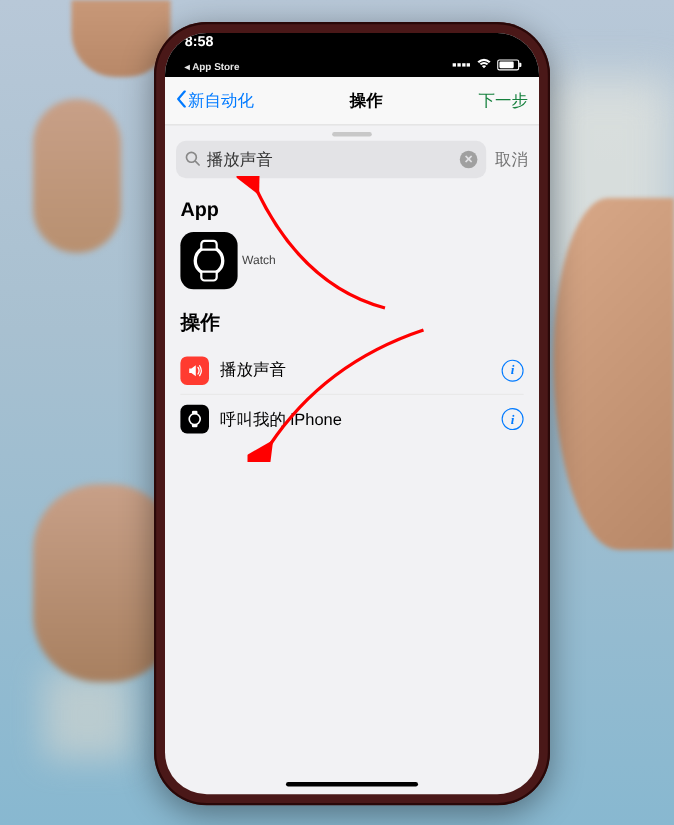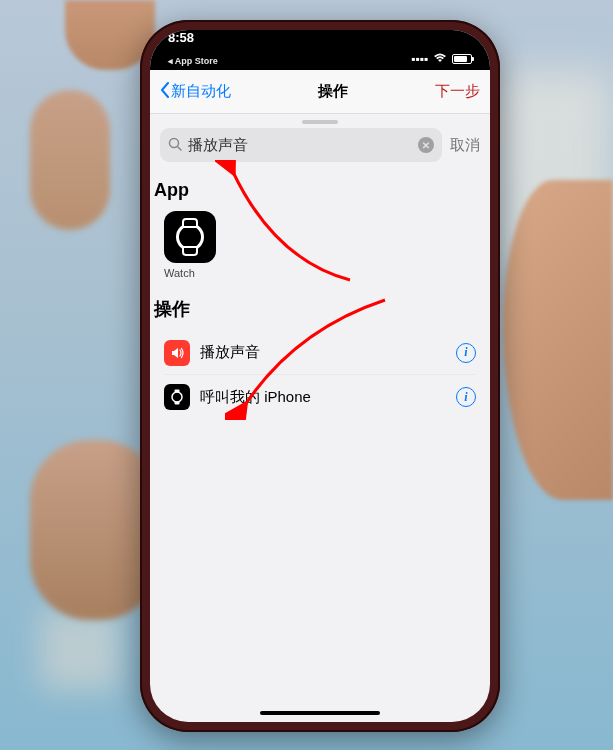--- a/index.html
+++ b/index.html
@@ -136,21 +136,21 @@
     padding: 0 10px;
     font-size: 15px;
   }
   .nav-back {
     color: #007aff;
     display: flex;
     align-items: flex-start;
     gap: 1px;
   }
   .nav-title { font-weight: 600; color: #000; }
-  .nav-next { color: #b91c1c; }
+  .nav-next { color: #15803d; }
   .sheet-handle {
     width: 36px; height: 4px;
     background: #c8c8c8;
     border-radius: 2px;
     margin: 6px auto 4px;
   }
   .search-row {
     display: flex;
     align-items: center;
     padding: 0 10px;
@@ -178,24 +178,24 @@
     align-items: center;
     justify-content: center;
     font-size: 10px;
     font-weight: bold;
   }
   .cancel-link { color: #737373; font-size: 15px; }
   .section-hdr {
     font-size: 18px;
     font-weight: 700;
     color: #000;
-    padding: 18px 4px 10px;
+    padding: 18px 14px 10px;
   }
   .apps-row { padding: 0 14px; }
-  .app-item { display: inline-flex; flex-direction: column; align-items: flex-start; gap: 4px; }
+  .app-item { display: inline-flex; flex-direction: row; align-items: center; gap: 4px; }
   .app-icon {
     width: 52px; height: 52px;
     background: #000;
     border-radius: 12px;
     display: flex;
     align-items: center;
     justify-content: center;
   }
   .watch-loop {
     width: 28px; height: 28px;

